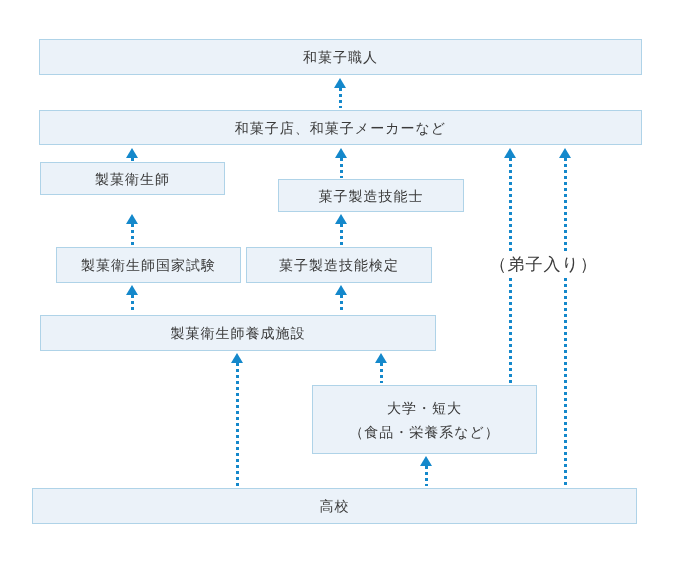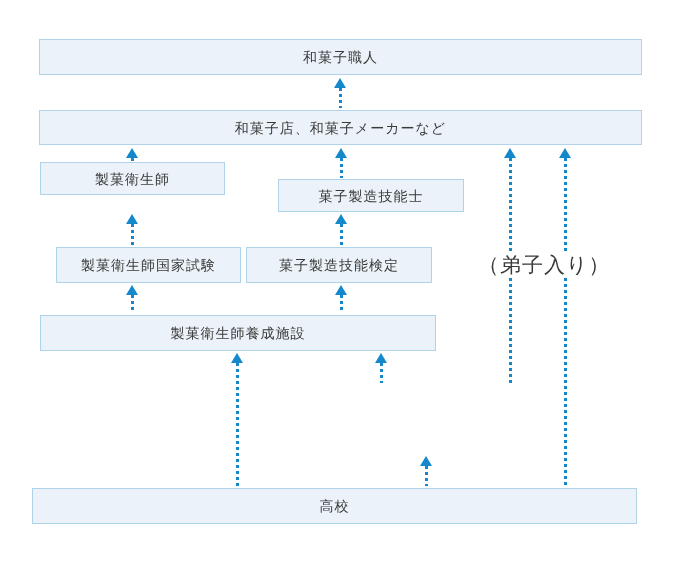--- a/index.html
+++ b/index.html
@@ -77,21 +77,21 @@
   #a-koko-yosei       {left:231px; top:353px; height:133px;}
   #a-daigaku-yosei    {left:375px; top:353px; height:30px;}
   #a-koko-daigaku     {left:420px; top:456px; height:30px;}
 
   #label-deshiiri{
     position:absolute;
     left:478px; top:253px;
     width:120px;
     text-align:right;
     background:var(--bg);
-    font-size:21px;
+    font-size:17px;
     letter-spacing:1px;
     z-index:3;
     line-height:24px;
     white-space:nowrap;
   }
 </style>
 </head>
 <body>
 
 <div id="canvas">
@@ -117,20 +117,24 @@
   </div>
 
   <div class="box" id="box-yosei">
     <span>製菓衛生師養成施設</span>
   </div>
 
   <div class="box" id="box-kentei">
     <span>菓子製造技能検定</span>
   </div>
 
+  <div class="box" id="box-daigaku">
+    <span>大学・短大</span>
+    <span>（食品・栄養系など）</span>
+  </div>
 
   <div class="box" id="box-koko">
     <span>高校</span>
   </div>
 
   <div id="label-deshiiri">（弟子入り）</div>
 
   <div class="arrow" id="a-employer-artisan">
     <div class="head"></div>
     <div class="shaft"></div>

